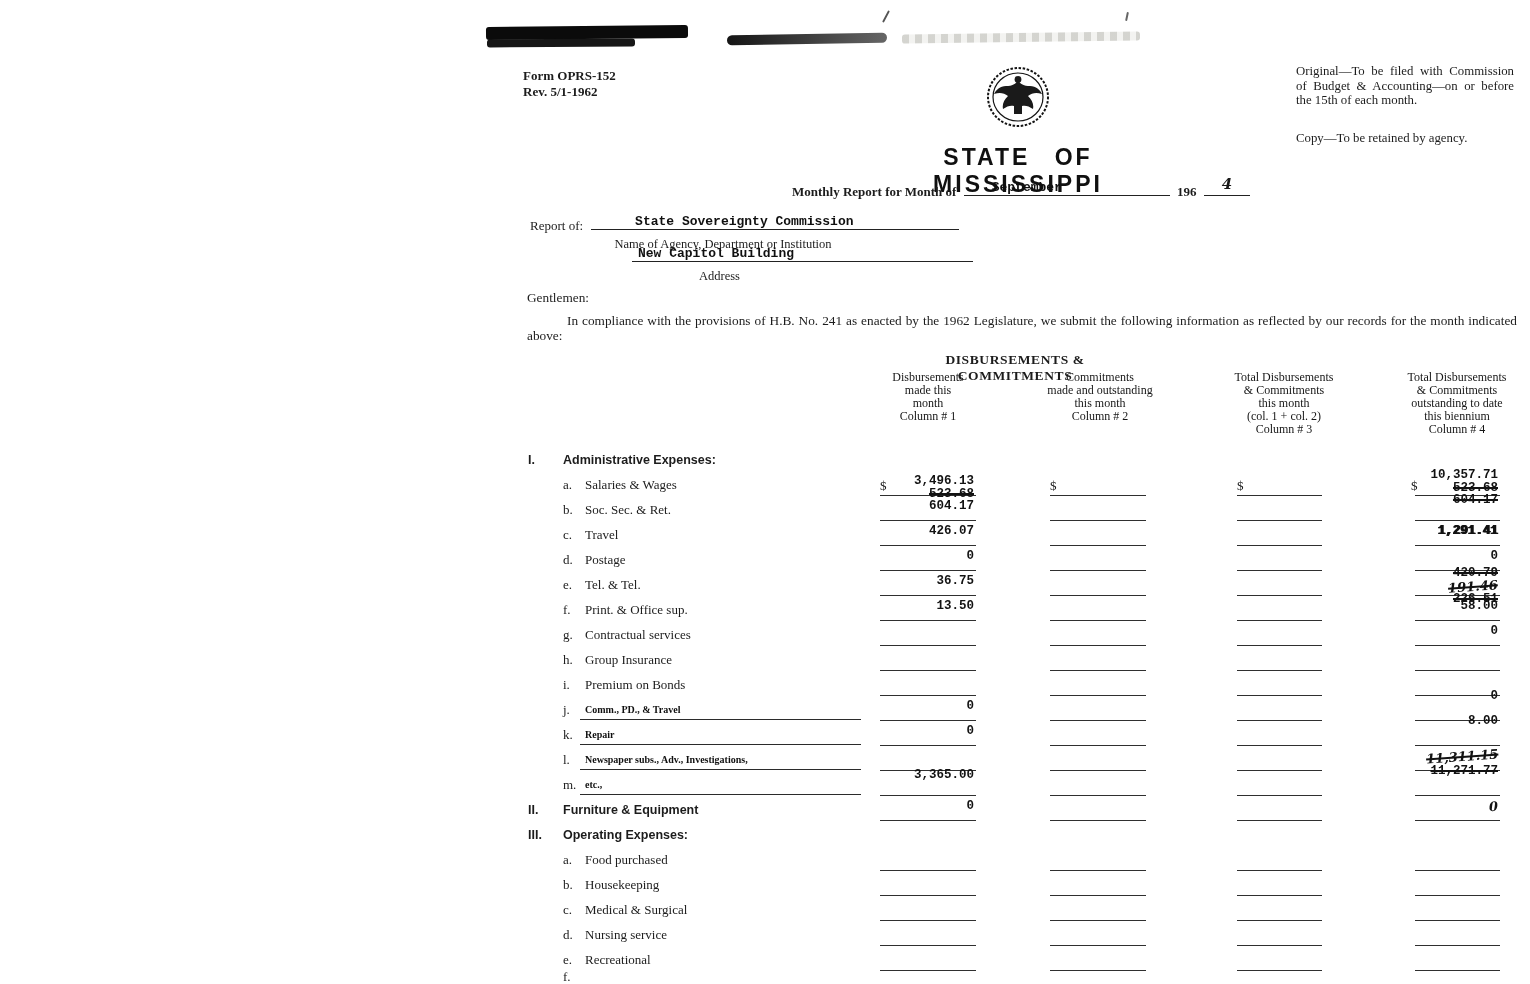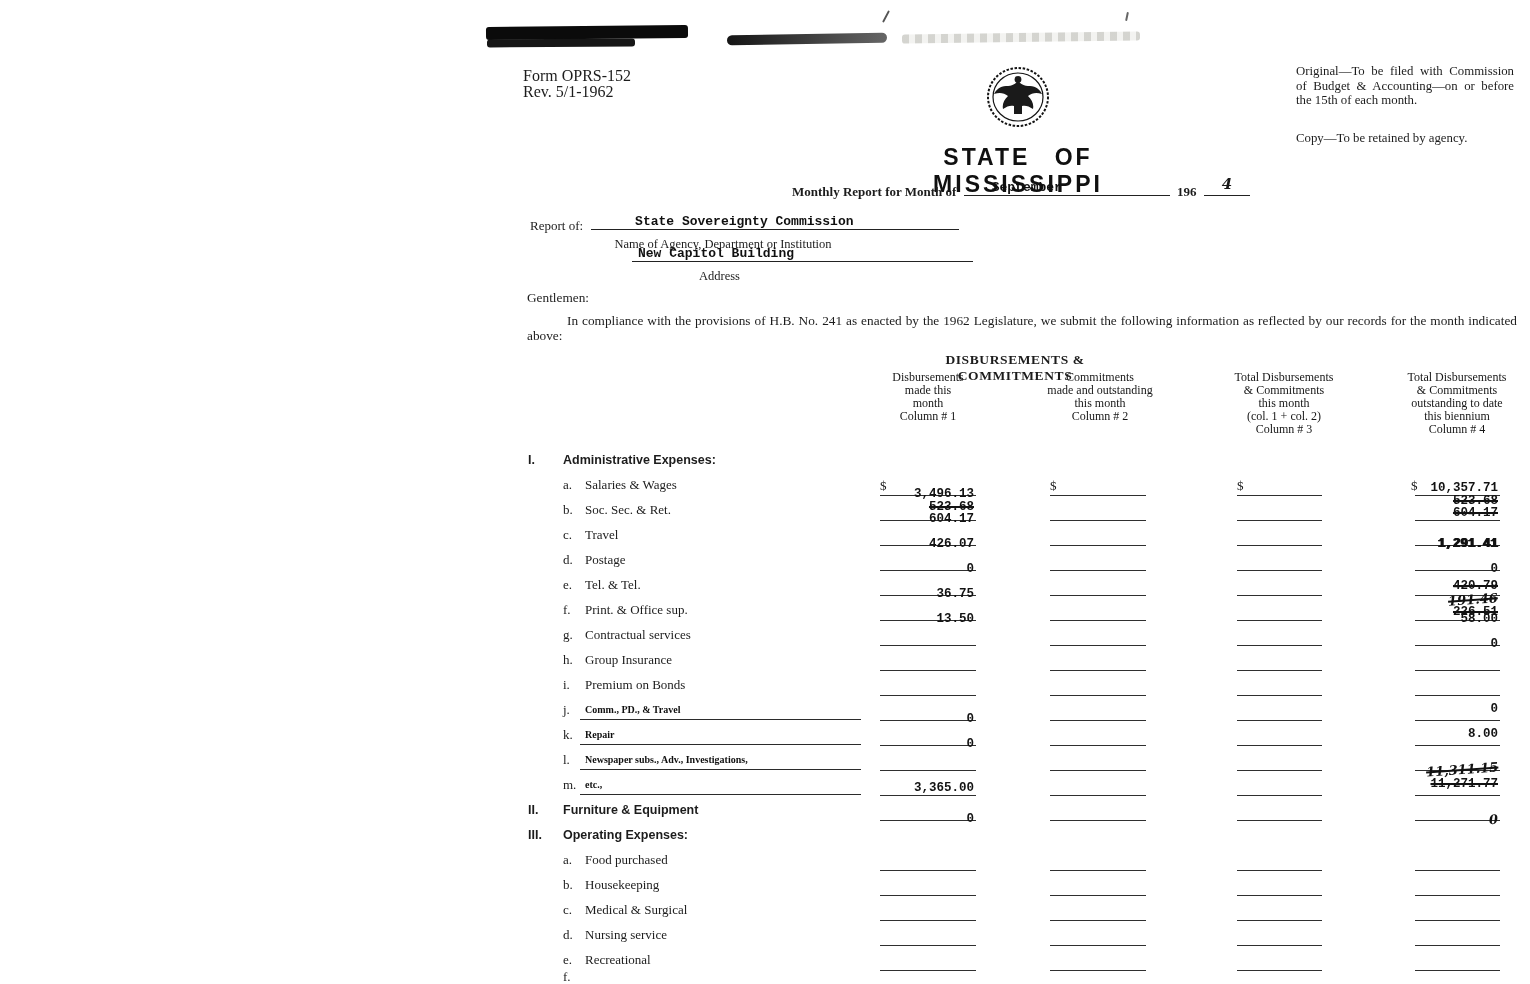--- a/index.html
+++ b/index.html
@@ -9,21 +9,21 @@
 
   
   .smudge{position:absolute;border-radius:3px}
   .s1a{left:486px;top:26px;width:202px;height:13px;background:#0b0b0b;transform:rotate(-0.6deg)}
   .s1b{left:487px;top:39px;width:148px;height:8px;background:#161616;transform:rotate(-0.4deg)}
   .s2{left:727px;top:34px;width:160px;height:10px;background:linear-gradient(to right,#151515,#666);transform:rotate(-1deg);border-radius:5px}
   .s3{left:902px;top:33px;width:238px;height:9px;background:repeating-linear-gradient(to right,#c6c6c0 0 7px,#efefec 7px 13px);opacity:.75;transform:rotate(-0.8deg)}
   .m1{left:885px;top:10px;width:2px;height:13px;background:#555;transform:rotate(28deg)}
   .m2{left:1126px;top:12px;width:2px;height:9px;background:#666;transform:rotate(12deg)}
 
-  .formid{font-weight:400;font-size:16px;line-height:16px}
+  .formid{font-weight:700;font-size:13px;line-height:16px}
   .toflex{display:flex;gap:9px;font-size:13px;line-height:16.5px}
 
   .rightnotes{width:218px}
   .jnote{font-size:12.8px;line-height:14.6px;text-align:justify}
   .jnote.copy{margin-top:23px;text-align:left}
 
   .statetitle{left:862px;top:144px;width:312px;text-align:center;
     font-family:"Liberation Sans",sans-serif;font-weight:700;font-size:23px;
     letter-spacing:3px;word-spacing:15px;color:#101010}
 
@@ -56,21 +56,21 @@
   .trow.sec .rnum,.trow.sec .rlabel{font-family:"Liberation Sans",sans-serif;font-weight:700;font-size:12.5px}
   .trow.sec .rlabel{left:563px}
   .typedlabel{font-family:Liberation Serif, serif;font-weight:700;font-size:10px;line-height:19px;color:#101010}
   .label-underline{position:absolute;left:580px;width:281px;top:0;height:20px;border-bottom:1.4px solid #2b2b2b}
 
   .cell{position:absolute;top:0;height:21px;border-bottom:1.4px solid #2f2f2f}
   .c1{left:880px;width:96px}
   .c2{left:1050px;width:96px}
   .c3{left:1237px;width:85px}
   .c4{left:1415px;width:85px}
-  .stack{position:absolute;right:2px;top:13px;text-align:right}
+  .stack{position:absolute;right:2px;top:0;text-align:right}
   .val{font-family:"Liberation Mono",monospace;font-weight:700;font-size:12.5px;line-height:13px;color:#121212;white-space:nowrap}
   .val.struck{text-decoration:line-through;text-decoration-thickness:2px}
   .val.hand{font-family:"DejaVu Serif",serif;font-style:italic;font-size:13px;transform:rotate(-4deg)}
   .val.over{text-shadow:.7px 0 0 #101010,-.7px 0 0 #101010}
   .dollar{position:absolute;left:0;bottom:1px;font-size:13px;font-family:"Liberation Serif",serif}
   .c4 .dollar{left:-4px}
 </style>
 </head>
 <body>
 

